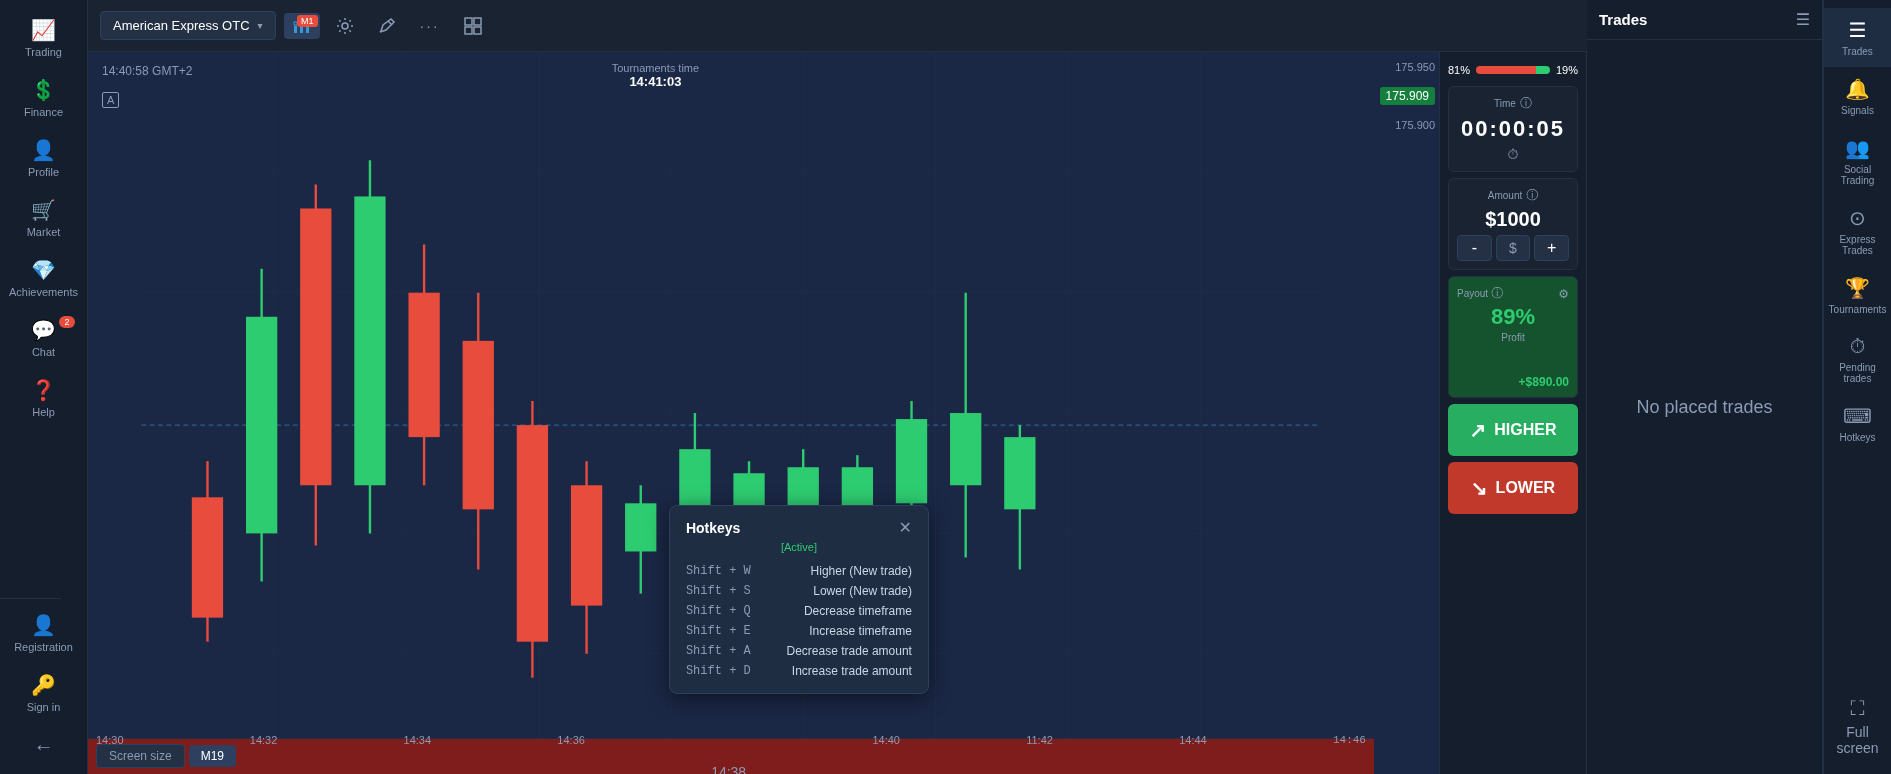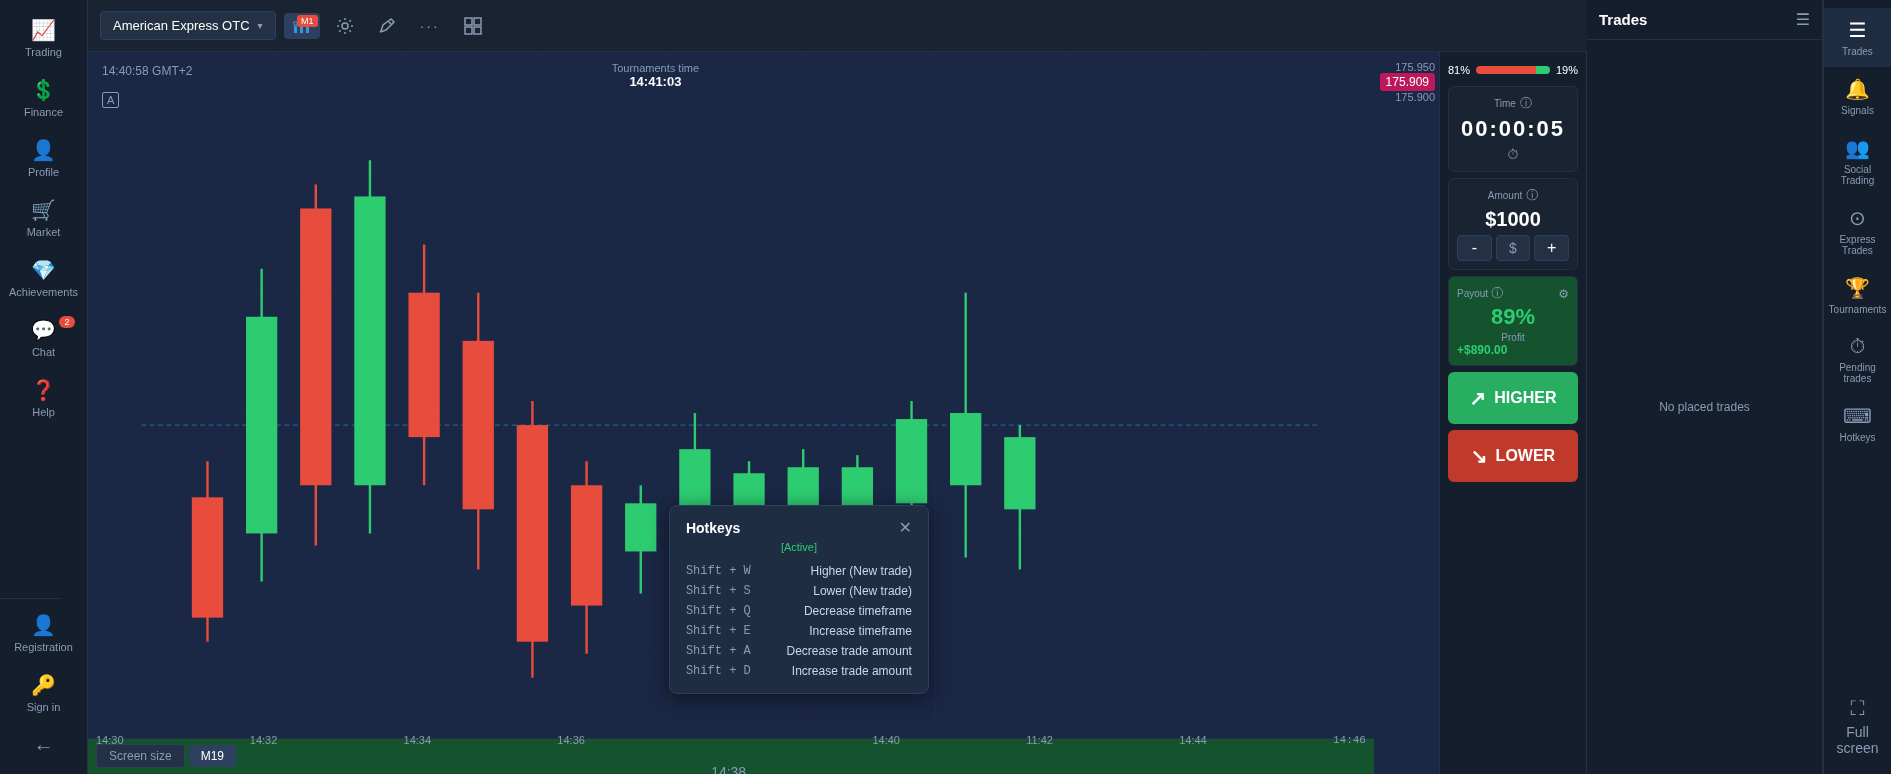--- a/index.html
+++ b/index.html
@@ -288,22 +288,23 @@
       margin: 2px 0;
     }
     .payout-profit-label {
       color: #8a9bb5;
       font-size: 10px;
       text-align: center;
     }
     .payout-profit-value {
       color: #2ecc71;
       font-size: 12px;
-      text-align: left;
+      text-align: right;
       font-weight: bold;
+      margin-top: 32px;
     }
 
     
     .higher-btn {
       background: #27ae60;
       color: #fff;
       border: none;
       border-radius: 6px;
       padding: 14px 8px;
       font-size: 16px;
@@ -371,21 +372,21 @@
     .trades-tab.active {
       color: #fff;
       border-bottom: 2px solid #3498db;
     }
     .no-trades {
       flex: 1;
       display: flex;
       align-items: center;
       justify-content: center;
       color: #8a9bb5;
-      font-size: 12px;
+      font-size: 18px;
     }
 
     
     .right-sidebar {
       width: 68px;
       background: #151e2d;
       display: flex;
       flex-direction: column;
       align-items: center;
       padding: 8px 0;
@@ -626,28 +627,28 @@
 
         <line x1="685" y1="200" x2="685" y2="420" stroke="#2ecc71" stroke-width="2"></line>
         <rect x="672" y="300" width="26" height="60" fill="#2ecc71"></rect>
 
         <line x1="730" y1="310" x2="730" y2="430" stroke="#2ecc71" stroke-width="2"></line>
         <rect x="717" y="320" width="26" height="60" fill="#2ecc71"></rect>
       </svg>
 
       <div style="position:absolute;right:0;top:0;width:65px;height:calc(100%-36px);display:flex;flex-direction:column;justify-content:space-around;padding:10px 4px;">
 
-        <div style="position:absolute;right:4px;top:47%;display:flex;flex-direction:column;align-items:flex-end;gap:0;">
+        <div style="position:absolute;right:4px;top:47%;display:flex;flex-direction:column;align-items:flex-end;gap:14px;">
           <span style="color:#8a9bb5;font-size:11px;">175.950</span>
-          <span style="background:#be185d;color:#fff;font-size:12px;padding:2px 6px;border-radius:3px;">175.909</span>
+          <span style="background:#15803d;color:#fff;font-size:12px;padding:2px 6px;border-radius:3px;">175.909</span>
           <span style="color:#8a9bb5;font-size:11px;">175.900</span>
         </div>
       </div>
 
-      <div style="position:absolute;bottom:0;left:0;right:65px;height:36px;display:flex;align-items:center;background:#14532d;border-top:1px solid #243044;padding:0 8px;">
+      <div style="position:absolute;bottom:0;left:0;right:65px;height:36px;display:flex;align-items:center;background:#7f1d1d;border-top:1px solid #243044;padding:0 8px;">
         <div style="display:flex;justify-content:space-between;width:100%;">
           <span style="color:#8a9bb5;font-size:11px;">14:30</span>
           <span style="color:#8a9bb5;font-size:11px;">14:32</span>
           <span style="color:#8a9bb5;font-size:11px;">14:34</span>
           <span style="color:#8a9bb5;font-size:11px;">14:36</span>
           <span style="color:#8a9bb5;font-size:14px;margin-top:30px;">14:38</span>
           <span style="color:#8a9bb5;font-size:11px;">14:40</span>
           <span style="color:#8a9bb5;font-size:11px;">11:42</span>
           <span style="color:#8a9bb5;font-size:11px;">14:44</span>
           <span style="color:#8a9bb5;font-size:11px;font-family:Liberation Mono, monospace;">14:46</span>

